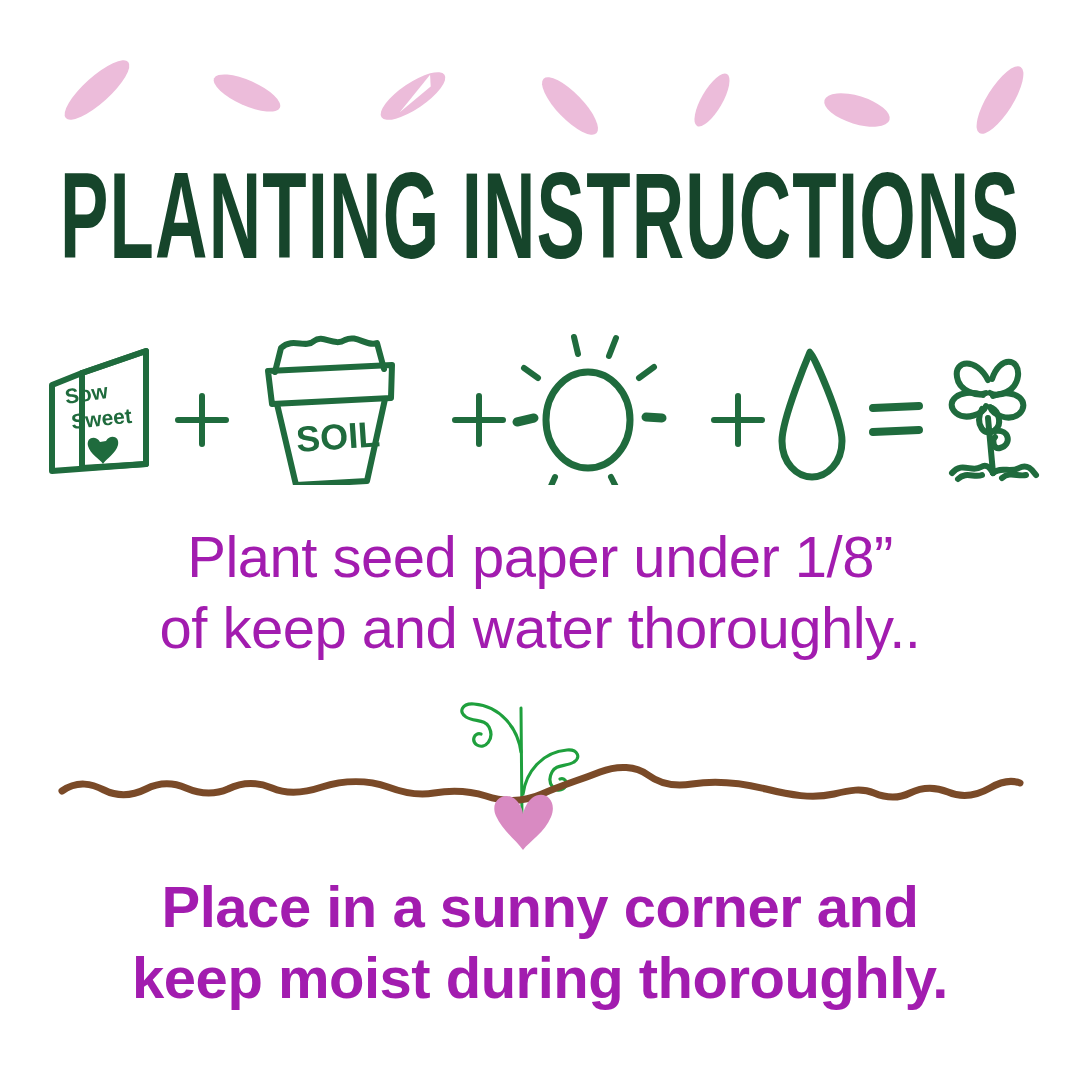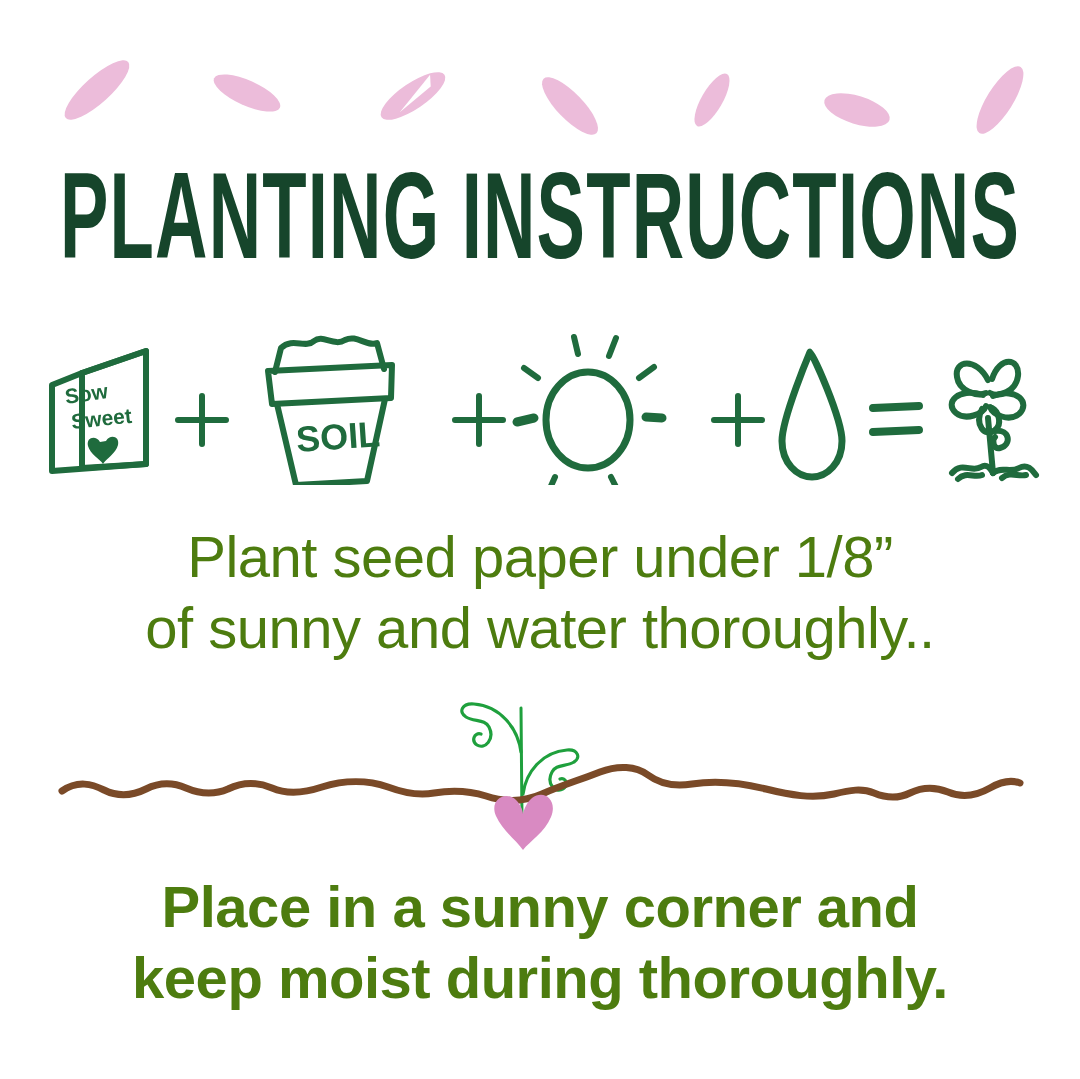--- a/index.html
+++ b/index.html
@@ -44,21 +44,21 @@
     top: 325px;
     width: 1080px;
     height: 160px;
   }
 
   
   .instruction-text {
     position: absolute;
     width: 1080px;
     text-align: center;
-    color: #4d7c0f;
+    color: #a21caf;
     font-family: "Liberation Sans", sans-serif;
     font-weight: 400;
     letter-spacing: -0.5px;
     line-height: 1.22;
   }
   #text-top {
     top: 522px;
     font-size: 58px;
   }
   #text-bottom {
@@ -186,21 +186,21 @@
           <path d="M958 154 C966 146, 974 153, 982 150"></path>
           <path d="M1002 153 C1010 146, 1018 152, 1026 150"></path>
         </g>
 
       </g>
     </svg>
   </div>
 
   <div class="instruction-text" id="text-top">
     <span class="line">Plant seed paper under 1/8”</span>
-    <span class="line">of sunny and water thoroughly..</span>
+    <span class="line">of keep and water thoroughly..</span>
   </div>
 
   <div id="sprout-divider">
     <svg width="1080" height="175" viewBox="0 0 1080 175" xmlns="http://www.w3.org/2000/svg">
 
       <g fill="none" stroke="#1fa03d" stroke-width="3" stroke-linecap="round">
         <path d="M521 18 L522 130"></path>
       </g>
 
       <g fill="none" stroke="#1fa03d" stroke-width="3.2" stroke-linecap="round">

